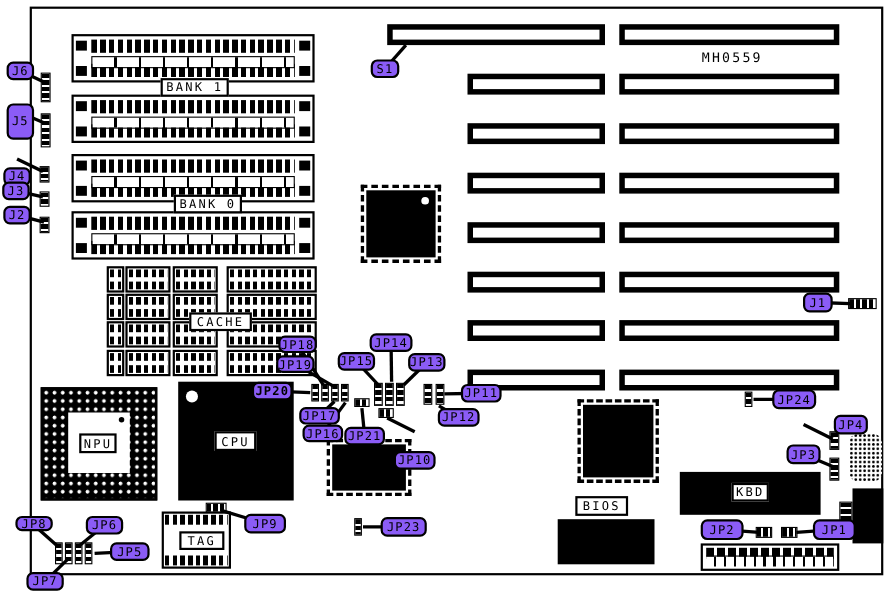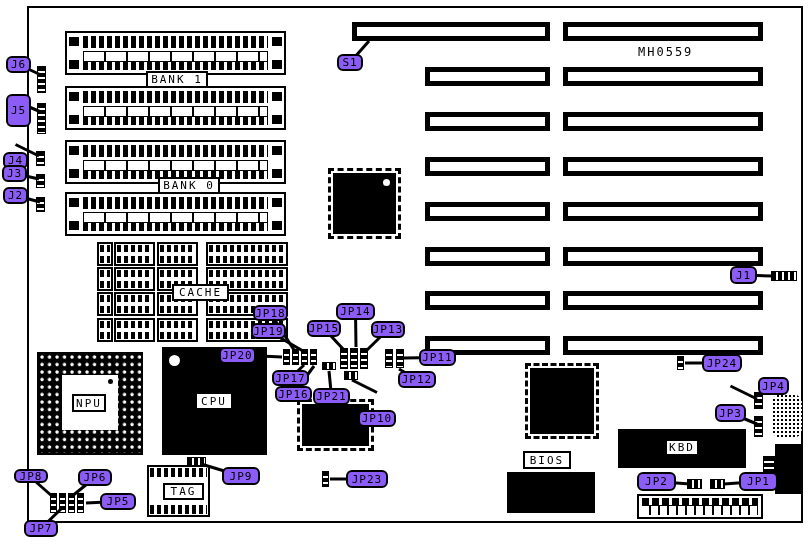--- a/index.html
+++ b/index.html
@@ -265,21 +265,21 @@
     <div class="abs callout" style="left: 3px; top: 136px; width: 25px; height: 17px; margin-top: 16px;">J4</div>
     <div class="abs callout" style="left: 2px; top: 165px; width: 25px; height: 17px;">J3</div>
     <div class="abs callout" style="left: 3px; top: 187px; width: 25px; height: 17px;">J2</div>
     <div class="abs callout" style="left: 337px; top: 54px; width: 26px; height: 17px;">S1</div>
     <div class="abs callout" style="left: 730px; top: 266px; width: 27px; height: 18px;">J1</div>
     <div class="abs callout" style="left: 702px; top: 354px; width: 40px; height: 18px;">JP24</div>
     <div class="abs callout" style="left: 715px; top: 377px; width: 31px; height: 18px; margin-left: 43px;">JP4</div>
     <div class="abs callout" style="left: 715px; top: 404px; width: 31px; height: 18px;">JP3</div>
     <div class="abs callout" style="left: 253px; top: 305px; width: 35px; height: 16px;">JP18</div>
     <div class="abs callout" style="left: 251px; top: 323px; width: 35px; height: 16px;">JP19</div>
-    <div class="abs callout" style="left: 219px; top: 347px; width: 37px; height: 17px;">JP20</div>
+    <div class="abs callout" style="left: 229px; top: 347px; width: 37px; height: 17px; font-weight: bold;">JP20</div>
     <div class="abs callout" style="left: 307px; top: 320px; width: 34px; height: 17px;">JP15</div>
     <div class="abs callout" style="left: 336px; top: 303px; width: 39px; height: 17px;">JP14</div>
     <div class="abs callout" style="left: 371px; top: 321px; width: 34px; height: 17px;">JP13</div>
     <div class="abs callout" style="left: 419px; top: 349px; width: 37px; height: 17px;">JP11</div>
     <div class="abs callout" style="left: 398px; top: 371px; width: 38px; height: 17px;">JP12</div>
     <div class="abs callout" style="left: 358px; top: 384px; width: 38px; height: 17px; margin-top: 26px;">JP10</div>
     <div class="abs callout" style="left: 313px; top: 388px; width: 37px; height: 17px;">JP21</div>
     <div class="abs callout" style="left: 272px; top: 370px; width: 37px; height: 16px;">JP17</div>
     <div class="abs callout" style="left: 275px; top: 386px; width: 37px; height: 16px;">JP16</div>
     <div class="abs callout" style="left: 222px; top: 467px; width: 38px; height: 18px;">JP9</div>

